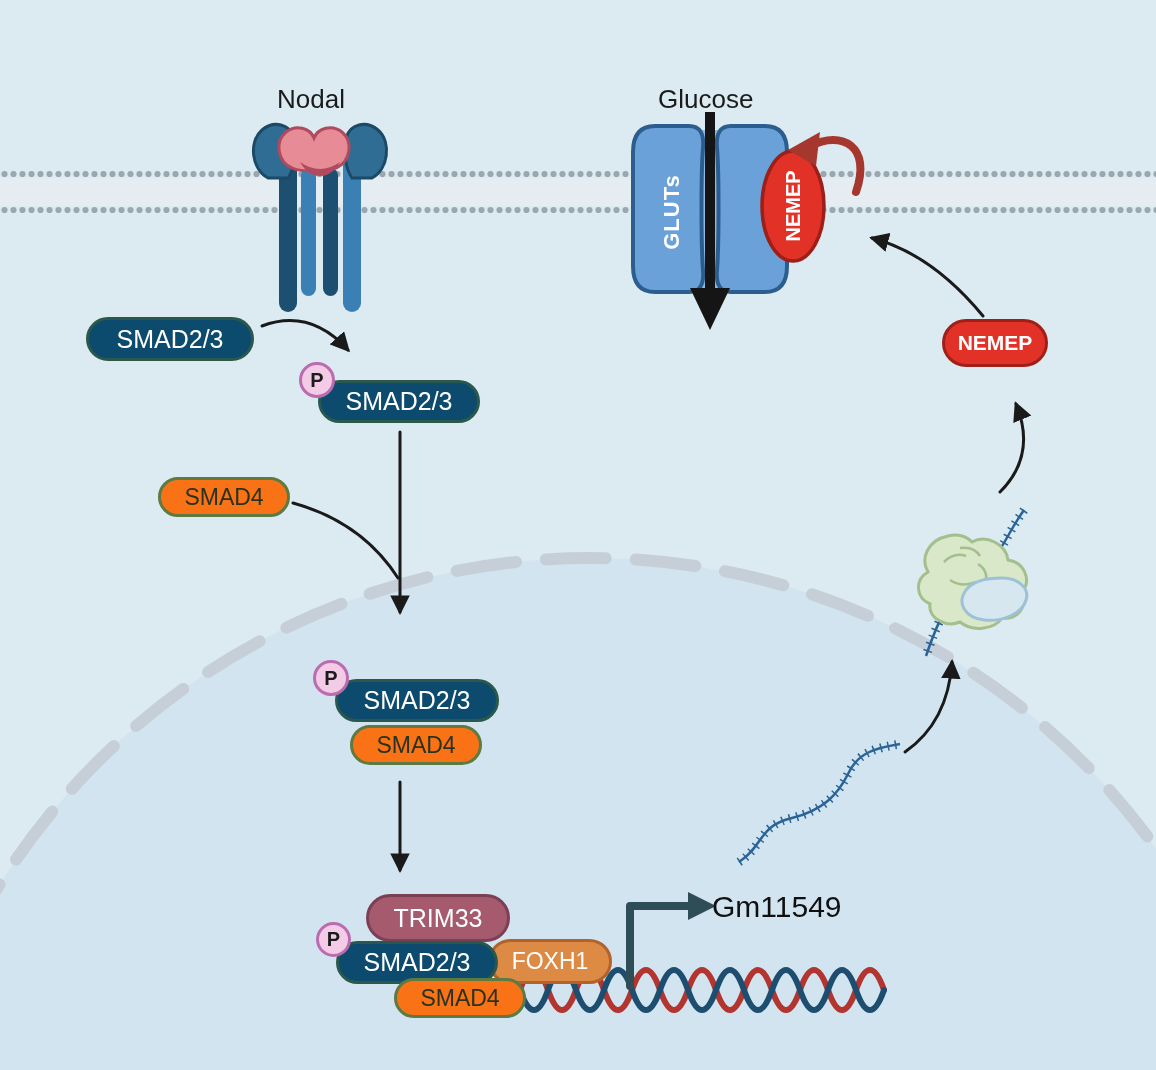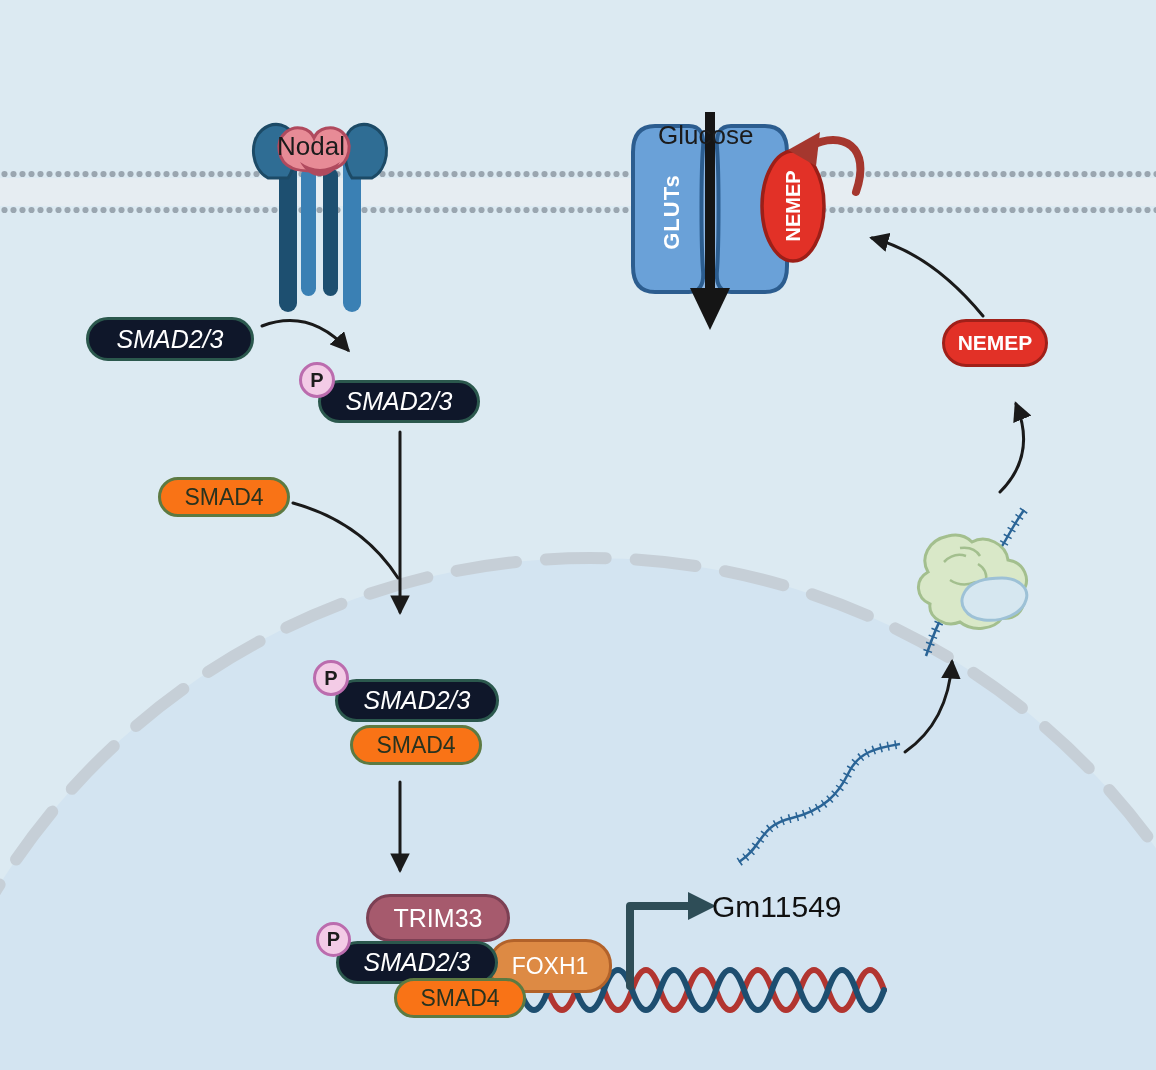--- a/index.html
+++ b/index.html
@@ -8,21 +8,21 @@
     background:#dceaf2;
     font-family:"Liberation Sans", sans-serif;
   }
   #scene{position:absolute;left:0;top:0;z-index:0;}
   svg{font-family:"Liberation Sans", sans-serif;}
   .pill{
     position:absolute;box-sizing:border-box;
     display:flex;align-items:center;justify-content:center;
     border-radius:26px;white-space:nowrap;z-index:3;font-weight:500;
   }
-  .teal{background:#0f172a;border:3px solid #2b584d;color:#ffffff;font-size:25px;font-style:italic;}
+  .teal{background:#0c4a6e;border:3px solid #2b584d;color:#ffffff;font-size:25px;}
   .lightgreen{background:#f97316;border:3px solid #5d7a42;color:#28321f;font-size:23px;}
   .maroon{background:#a65a6d;border:3px solid #7c4054;color:#ffffff;font-size:25px;}
   .orange{background:#dd8a44;border:3px solid #b2622a;color:#ffffff;font-size:23px;}
   .redpill{background:#e23127;border:3px solid #a02019;color:#ffffff;font-size:21px;font-weight:700;}
   .pcircle{
     position:absolute;width:36px;height:36px;border-radius:50%;
     background:#f3cbe6;border:3px solid #bb6cae;color:#1c1c1c;
     display:flex;align-items:center;justify-content:center;
     font-size:20px;font-weight:600;box-sizing:border-box;z-index:6;
   }
@@ -102,36 +102,36 @@
     <path stroke="#b23530" stroke-width="6" d="M520,990 Q534,950 548,990 Q562,1030 576,990 Q590,950 604,990 Q618,1030 632,990 Q646,950 660,990 Q674,1030 688,990 Q702,950 716,990 Q730,1030 744,990 Q758,950 772,990 Q786,1030 800,990 Q814,950 828,990 Q842,1030 856,990 Q870,950 884,990"></path>
     <path stroke="#1d4e70" stroke-width="6" d="M520,990 Q534,1030 548,990 Q562,950 576,990 Q590,1030 604,990 Q618,950 632,990 Q646,1030 660,990 Q674,950 688,990 Q702,1030 716,990 Q730,950 744,990 Q758,1030 772,990 Q786,950 800,990 Q814,1030 828,990 Q842,950 856,990 Q870,1030 884,990"></path>
   </g>
 
   <g>
     <path d="M630,986 L630,906 L692,906" fill="none" stroke="#2e4d57" stroke-width="8" stroke-linecap="round" stroke-linejoin="round"></path>
     <polygon points="688,892 716,906 688,920" fill="#2e4d57"></polygon>
   </g>
 </svg>
 
-<div class="plain-label" style="left:277px;top:84px;margin-top:47px;">Nodal</div>
+<div class="plain-label" style="left:277px;top:84px;">Nodal</div>
 
-<div class="plain-label" style="left:658px;top:84px;margin-top:36px;">Glucose</div>
+<div class="plain-label" style="left:658px;top:84px;">Glucose</div>
 
 <div class="pill teal" style="left:86px;top:317px;width:168px;height:44px;">SMAD2/3</div>
 
 <div class="pcircle" style="left:299px;top:362px;">P</div>
 <div class="pill teal" style="left:318px;top:380px;width:162px;height:43px;">SMAD2/3</div>
 
 <div class="pill lightgreen" style="left:158px;top:477px;width:132px;height:40px;">SMAD4</div>
 
 <div class="pcircle" style="left:313px;top:660px;">P</div>
 <div class="pill teal" style="left:335px;top:679px;width:164px;height:43px;">SMAD2/3</div>
 <div class="pill lightgreen" style="left:350px;top:725px;width:132px;height:40px;">SMAD4</div>
 
 <div class="pill maroon z1" style="left:366px;top:894px;width:144px;height:48px;">TRIM33</div>
-<div class="pill orange z2" style="left:488px;top:939px;width:124px;height:54px;">FOXH1</div>
+<div class="pill orange z2" style="left:488px;top:939px;width:124px;height:45px;">FOXH1</div>
 <div class="pill teal z3" style="left:336px;top:941px;width:162px;height:43px;">SMAD2/3</div>
 <div class="pill lightgreen z4" style="left:394px;top:978px;width:132px;height:40px;">SMAD4</div>
 <div class="pcircle" style="left:316px;top:922px;width:35px;height:35px;">P</div>
 
 <div class="gene-label" style="left:712px;top:890px;">Gm11549</div>
 
 <div class="pill redpill" style="left:942px;top:319px;width:106px;height:48px;">NEMEP</div>
 
 </body></html>

